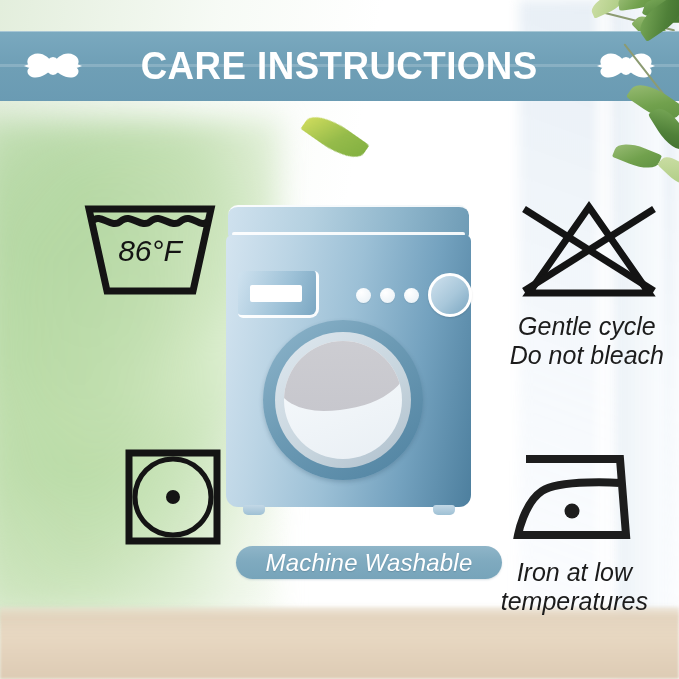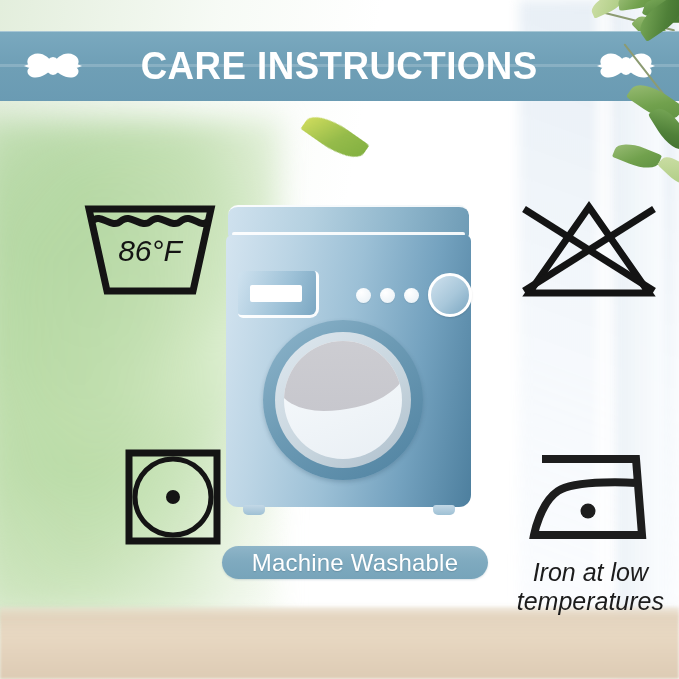--- a/index.html
+++ b/index.html
@@ -126,21 +126,21 @@
     margin-top: 6px;
     text-align: center;
     color: #1c1c1c;
     font-size: 25px;
     line-height: 29px;
     white-space: pre-line;
   }
   .cell-tl { left: 15px;  top: 196px; }
   .cell-tr { left: 454px; top: 196px; }
   .cell-bl { left: 15px;  top: 442px; }
-  .cell-br { left: 454px; top: 442px; }
+  .cell-br { left: 438px; top: 442px; }
 
   
   .machine { position: absolute; left: 226px; top: 205px; width: 245px; height: 330px; z-index: 5; }
   .m-lid {
     position: absolute; left: 2px; top: 0; width: 241px; height: 30px;
     border-radius: 10px 10px 3px 3px;
     background: linear-gradient(100deg, #cfe1ee 0%, #b4d0e0 35%, #8fb6cc 70%, #6f9cb6 100%);
     border-top: 2px solid rgba(255,255,255,0.9);
   }
   .m-lid-line {
@@ -205,27 +205,28 @@
   .m-foot {
     position: absolute; top: 300px; width: 22px; height: 10px;
     border-radius: 3px 3px 5px 5px;
     background: linear-gradient(180deg, #c3d8e6, #9ec0d4);
   }
   .m-foot.left { left: 17px; }
   .m-foot.right { left: 207px; }
 
   
   .badge {
-    position: absolute; left: 222px; top: 546px;
+    position: absolute; left: 236px; top: 546px;
     width: 266px; height: 33px;
     border-radius: 17px;
     background: linear-gradient(180deg, #8fb5c8 0%, #7faabf 45%, #77a4ba 100%);
     display: flex; align-items: center; justify-content: center;
     z-index: 7;
     box-shadow: 0 1px 2px rgba(100,130,150,0.25);
+    font-style: italic;
   }
   .badge-text {
     color: #ffffff;
     font-size: 24px;
     letter-spacing: 0.2px;
     text-shadow: 0 1px 1px rgba(70,105,125,0.35);
     white-space: nowrap;
   }
 </style>
 </head>
@@ -297,20 +298,22 @@
   </div>
 
   <div class="cell cell-tr">
     <div class="cell-icon">
       <svg width="150" height="104" viewBox="0 0 150 104">
         <path d="M75 8 L135 94 L15 94 Z" fill="none" stroke="#141414" stroke-width="7" stroke-linejoin="miter"></path>
         <line x1="10" y1="10" x2="140" y2="92" stroke="#141414" stroke-width="7"></line>
         <line x1="140" y1="10" x2="10" y2="92" stroke="#141414" stroke-width="7"></line>
       </svg>
     </div>
+    <div class="cell-caption">Gentle cycle
+Do not bleach</div>
   </div>
 
   <div class="cell cell-bl">
     <div class="cell-icon">
       <svg width="104" height="104" viewBox="0 0 104 104">
         <rect x="8" y="8" width="88" height="88" fill="none" stroke="#141414" stroke-width="7"></rect>
         <circle cx="52" cy="52" r="38" fill="none" stroke="#141414" stroke-width="5"></circle>
         <circle cx="52" cy="52" r="7" fill="#141414"></circle>
       </svg>
     </div>

